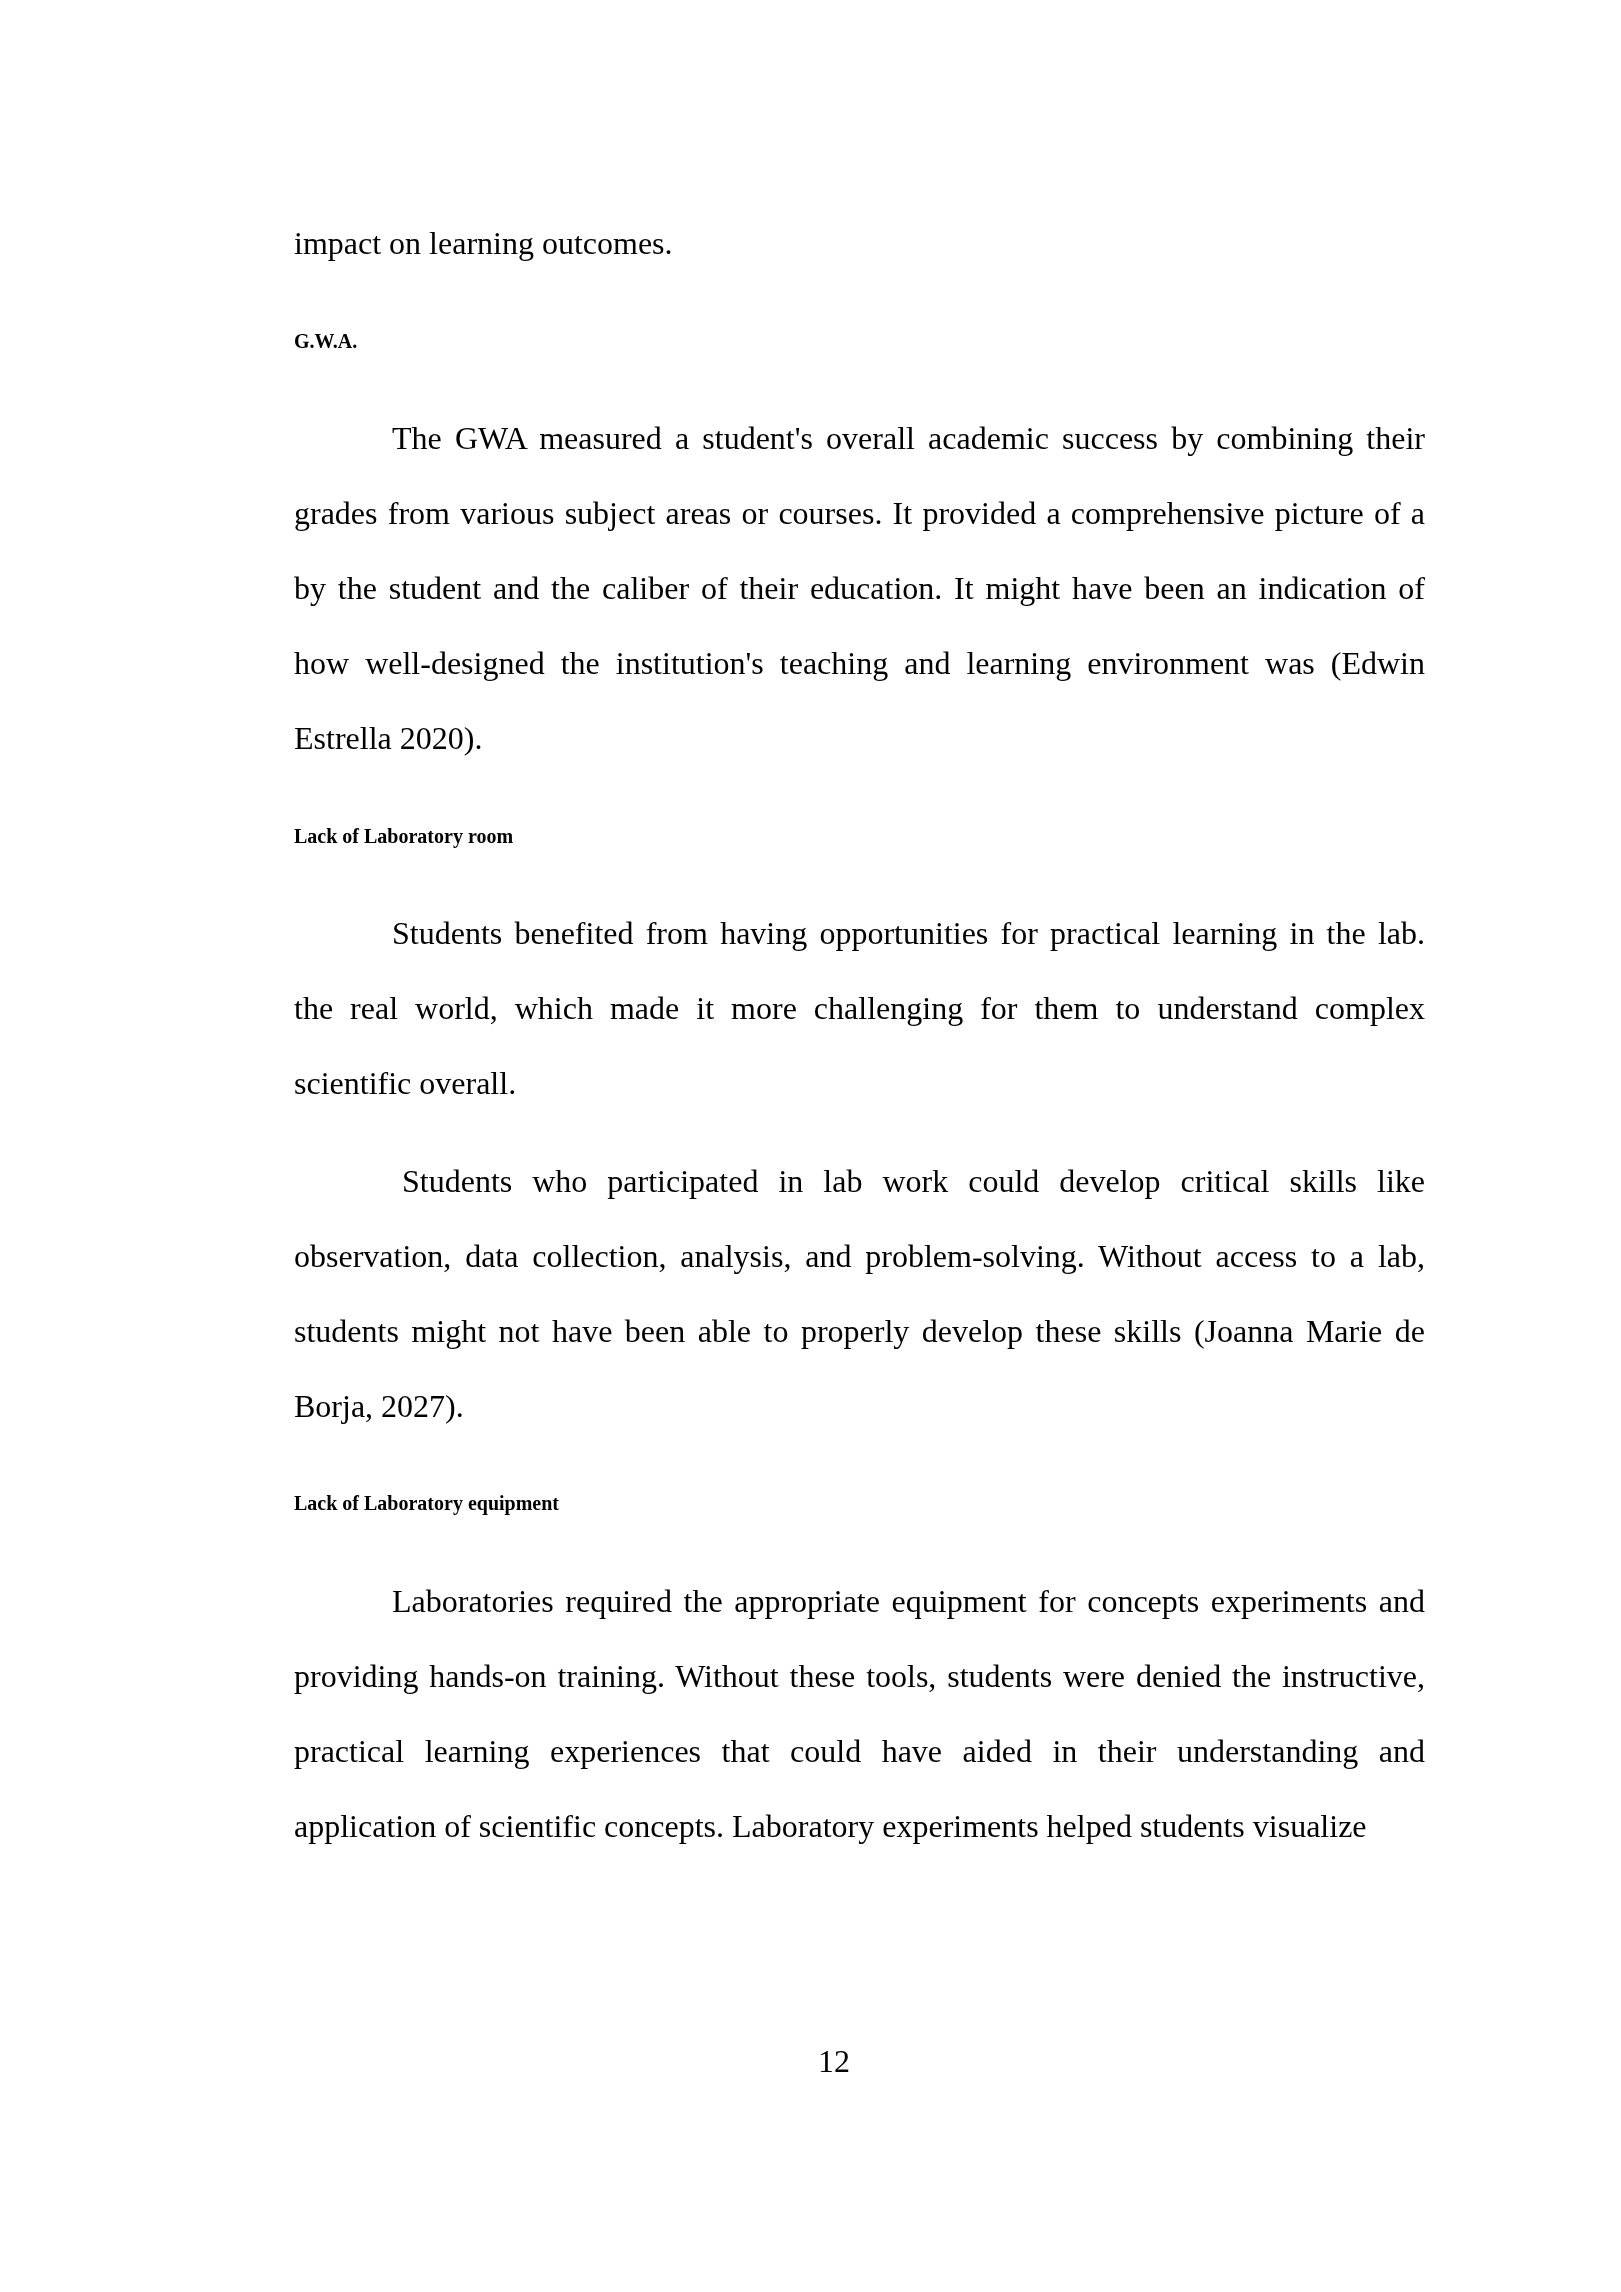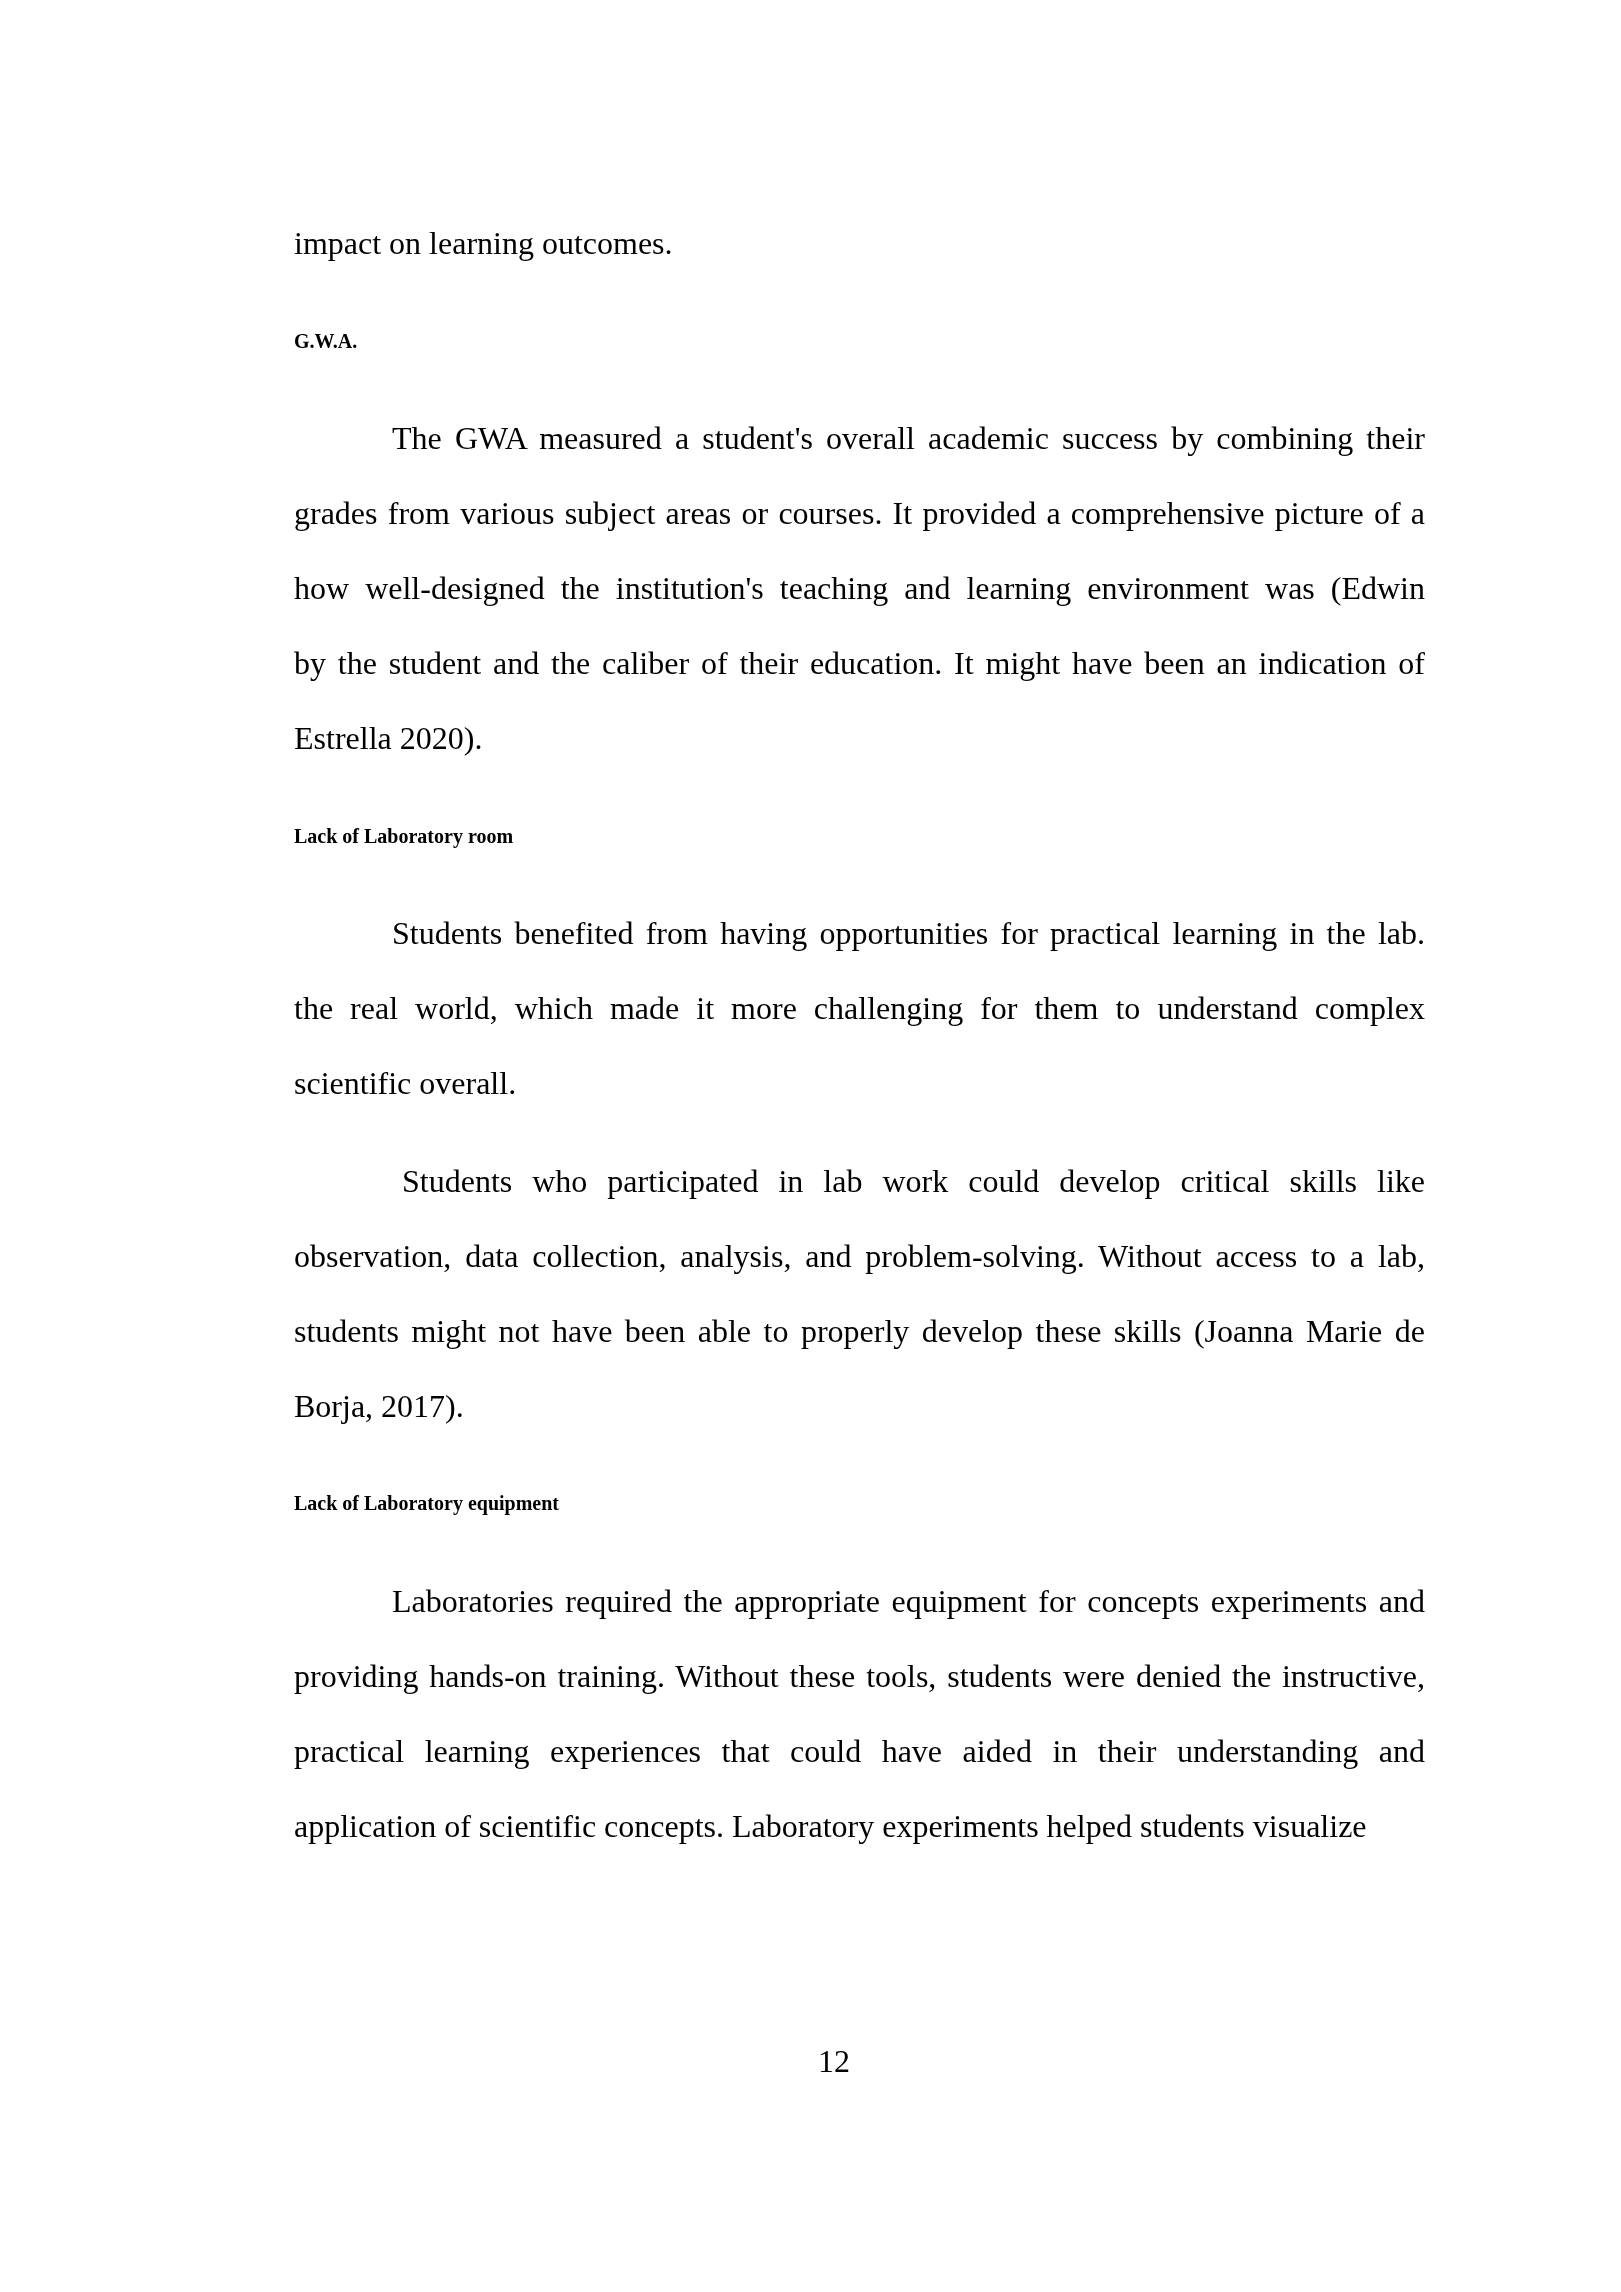--- a/index.html
+++ b/index.html
@@ -68,38 +68,38 @@
 
     <div class="block">
       <div class="line">impact on learning outcomes.</div>
     </div>
 
     <h2 class="heading block">G.W.A.</h2>
 
     <div class="block">
       <div class="line j ind">The GWA measured a student's overall academic success by combining their</div>
       <div class="line j">grades from various subject areas or courses. It provided a comprehensive picture of a</div>
+      <div class="line j">by the student and the caliber of their education. It might have been an indication of</div>
       <div class="line j">how well-designed the institution's teaching and learning environment was (Edwin</div>
-      <div class="line j">by the student and the caliber of their education. It might have been an indication of</div>
       <div class="line">Estrella 2020).</div>
     </div>
 
     <h2 class="heading block">Lack of Laboratory room</h2>
 
     <div class="block">
       <div class="line j ind">Students benefited from having opportunities for practical learning in the lab.</div>
       <div class="line j">the real world, which made it more challenging for them to understand complex</div>
       <div class="line">scientific overall.</div>
     </div>
 
     <div class="block">
       <div class="line j ind-lg">Students who participated in lab work could develop critical skills like</div>
       <div class="line j">observation, data collection, analysis, and problem-solving. Without access to a lab,</div>
       <div class="line j">students might not have been able to properly develop these skills (Joanna Marie de</div>
-      <div class="line">Borja, 2017).</div>
+      <div class="line">Borja, 2027).</div>
     </div>
 
     <h2 class="heading block">Lack of Laboratory equipment</h2>
 
     <div class="block">
       <div class="line j ind">Laboratories required the appropriate equipment for concepts experiments and</div>
       <div class="line j">providing hands-on training. Without these tools, students were denied the instructive,</div>
       <div class="line j">practical learning experiences that could have aided in their understanding and</div>
       <div class="line">application of scientific concepts. Laboratory experiments helped students visualize</div>
     </div>

